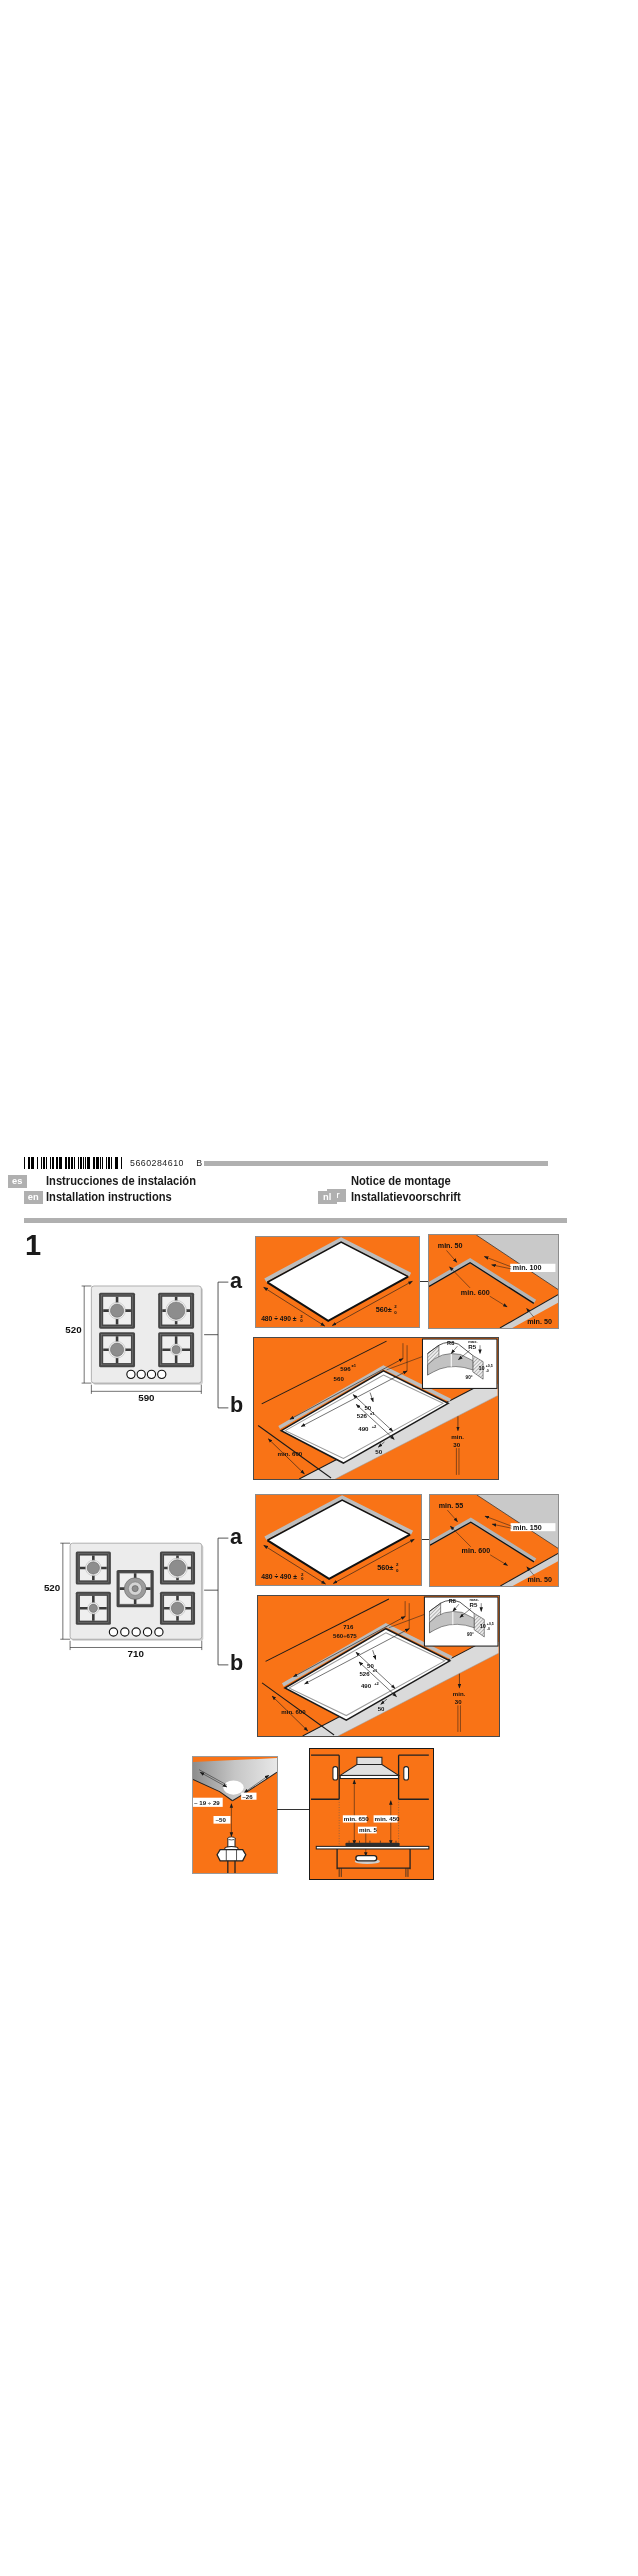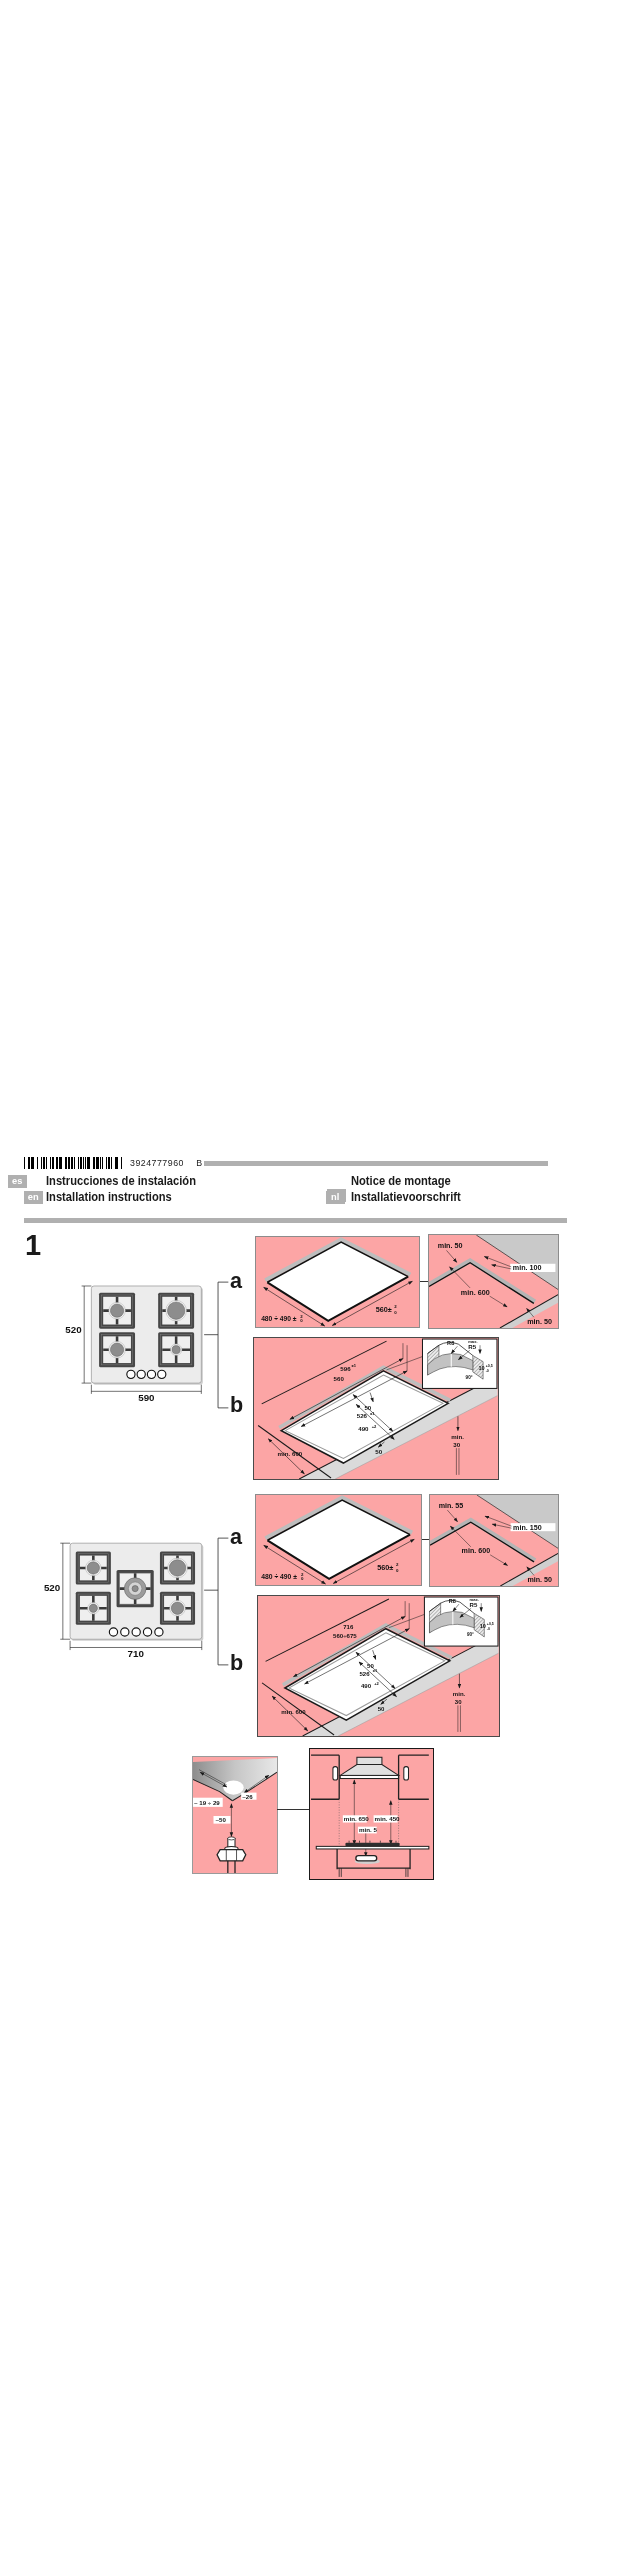--- a/index.html
+++ b/index.html
@@ -10,21 +10,21 @@
     background:repeating-linear-gradient(90deg,#000 0 1px,#fff 1px 1.5px,#000 1.5px 2.1px,#fff 2.1px 3.6px,#000 3.6px 4.6px,#fff 4.6px 5.2px,#000 5.2px 5.7px,#fff 5.7px 7.2px,#000 7.2px 8.8px,#fff 8.8px 9.3px);}
   .codeline{font-size:8.8px;color:#222;letter-spacing:0.5px;white-space:nowrap;}
   .codeline .rev{margin-left:12.4px;}
   .graybar{background:var(--gray-badge,#b0b0b0);}
   .langbadge{width:18.5px;height:13.4px;background:var(--gray-badge,#b0b0b0);color:#fff;
     font-size:9.3px;font-weight:bold;text-align:center;line-height:13.4px;}
   .langtitle{font-size:12.4px;font-weight:bold;white-space:nowrap;
     transform:scaleX(.9);transform-origin:left top;line-height:13.4px;}
   .fignum{font-size:29px;font-weight:bold;line-height:1;}
   .ablabel{font-size:21.6px;font-weight:bold;line-height:1;}
-  .panel{position:absolute;background:#fca5a5;box-sizing:border-box;}
+  .panel{position:absolute;background:#f97316;box-sizing:border-box;}
   .panel svg{display:block;width:100%;height:100%;}
   .pn-gray{border:1px solid var(--gray-panel-border,#8c8c8c);}
   .pn-dark{border:1px solid #4a4a4a;}
   .pn-thin{border:0.5px solid #9a9a9a;}
   .pn-thick{border:1.5px solid var(--ink,#1a1a1a);}
   .conn{position:absolute;height:1px;background:#333;}
   svg text{font-family:"Liberation Sans",sans-serif;font-weight:bold;fill:#111;}
   svg .dim{stroke:#1a1a1a;stroke-width:1.2;fill:none;}
   svg .thin{stroke:#1a1a1a;stroke-width:1;fill:none;}
   svg .edge2{stroke:#1a1a1a;stroke-width:2;fill:none;}
@@ -46,31 +46,31 @@
       <linearGradient id="gradA" x1="0" y1="0" x2="1" y2="0">
         <stop offset="0" stop-color="#8d8d8d"></stop>
           <stop offset="0.5" stop-color="#c6c6c6"></stop>
           <stop offset="1" stop-color="#e8e8e8"></stop>
       </linearGradient>
     </defs>
   </svg>
 
   <div class="abs barcode" style="left:24px;top:1157px;"></div>
   <div class="abs codeline" style="left:130px;top:1158px;">
-    <span>3924777960</span><span class="rev">B</span>
+    <span>5660284610</span><span class="rev">B</span>
   </div>
   <div class="abs graybar" style="left:204px;top:1161px;width:344px;height:5.2px;"></div>
 
   <div class="abs langbadge" style="left:8px;top:1175px;">es</div>
   <div class="abs langtitle" style="left:46px;top:1175px;">Instrucciones de instalación</div>
   <div class="abs langbadge" style="left:24px;top:1191px;">en</div>
   <div class="abs langtitle" style="left:46px;top:1191px;">Installation instructions</div>
   <div class="abs langbadge" style="left:327px;top:1175px;margin-top:14px;">fr</div>
   <div class="abs langtitle" style="left:351px;top:1175px;">Notice de montage</div>
-  <div class="abs langbadge" style="left:326px;top:1191px;">nl</div>
+  <div class="abs langbadge" style="left:318px;top:1191px;">nl</div>
   <div class="abs langtitle" style="left:351px;top:1191px;">Installatievoorschrift</div>
 
   <div class="abs graybar" style="left:24px;top:1218px;width:543px;height:4.6px;"></div>
   <div class="abs fignum" style="left:25px;top:1231px;">1</div>
 
   <svg class="abs" style="left:59px;top:1282px;" width="149" height="120" viewBox="0 0 290 232">
     <rect x="66" y="10" width="214" height="189" rx="5" fill="#cfcfcf"></rect>
     <rect x="63" y="7" width="214" height="189" rx="5" fill="#ececec" stroke="#9c9c9c" stroke-width="1.5"></rect>
     <g class="dim">
       <line x1="44" y1="7" x2="63" y2="7"></line>

